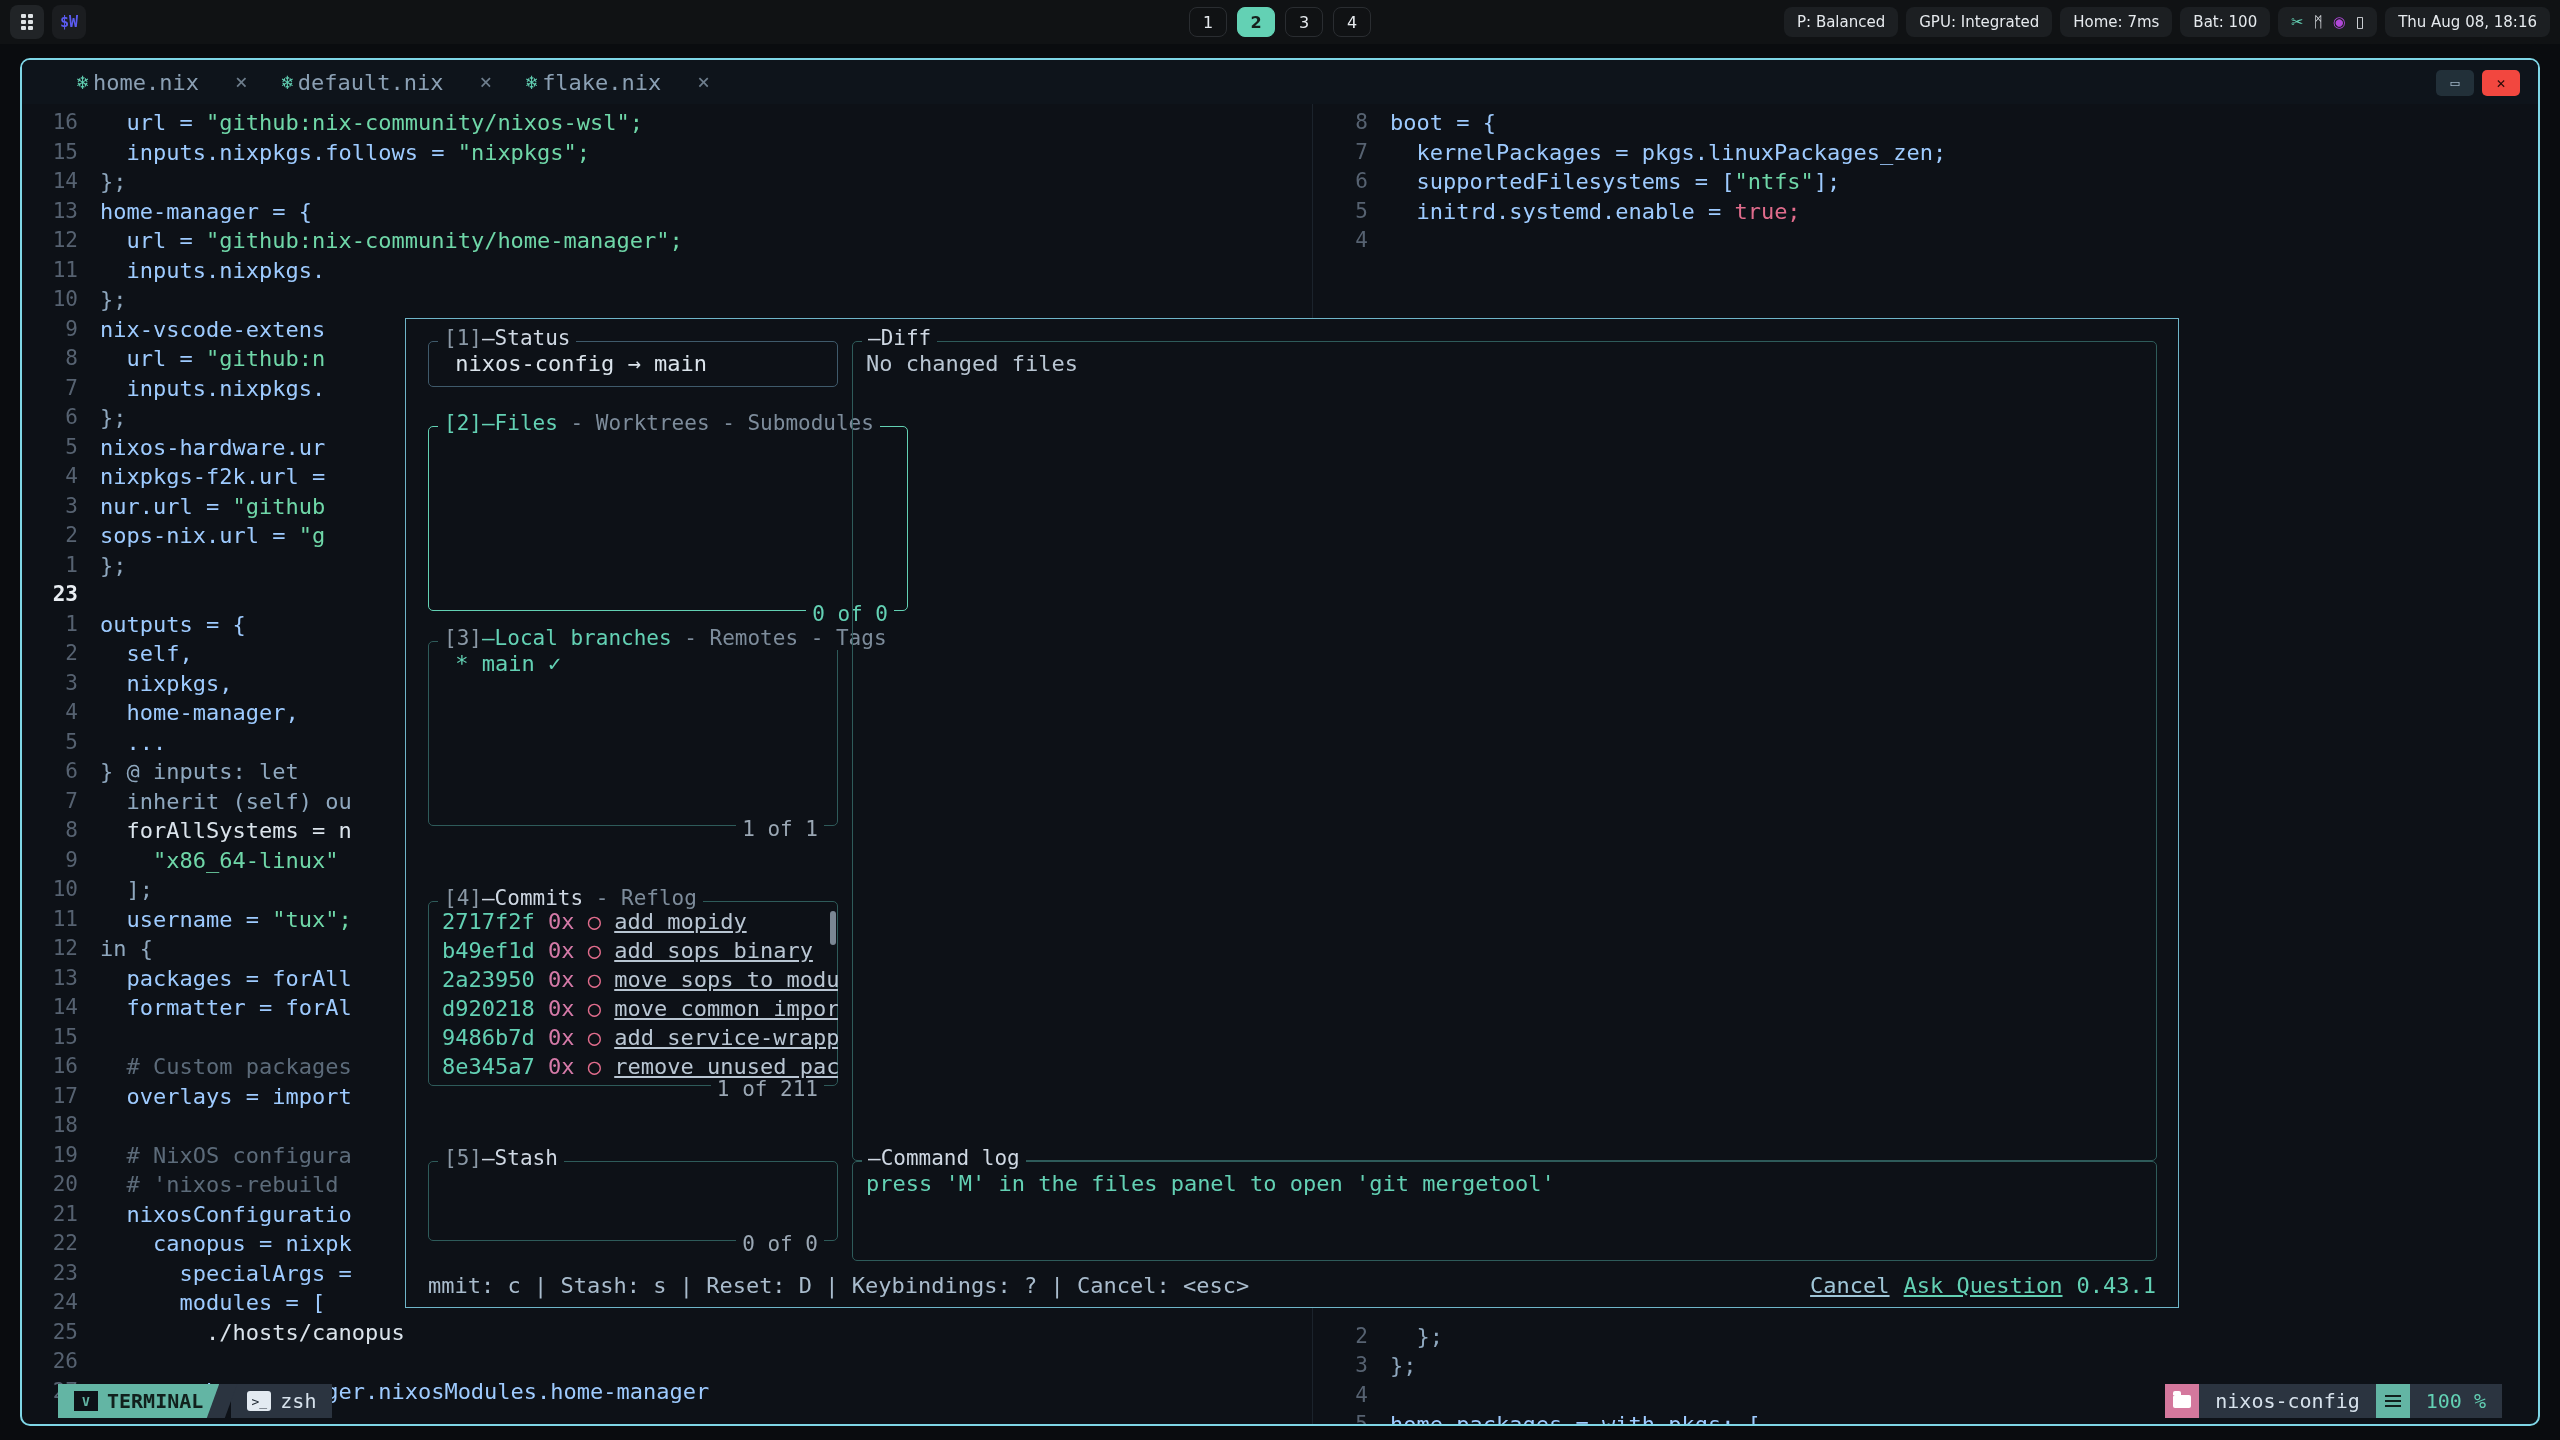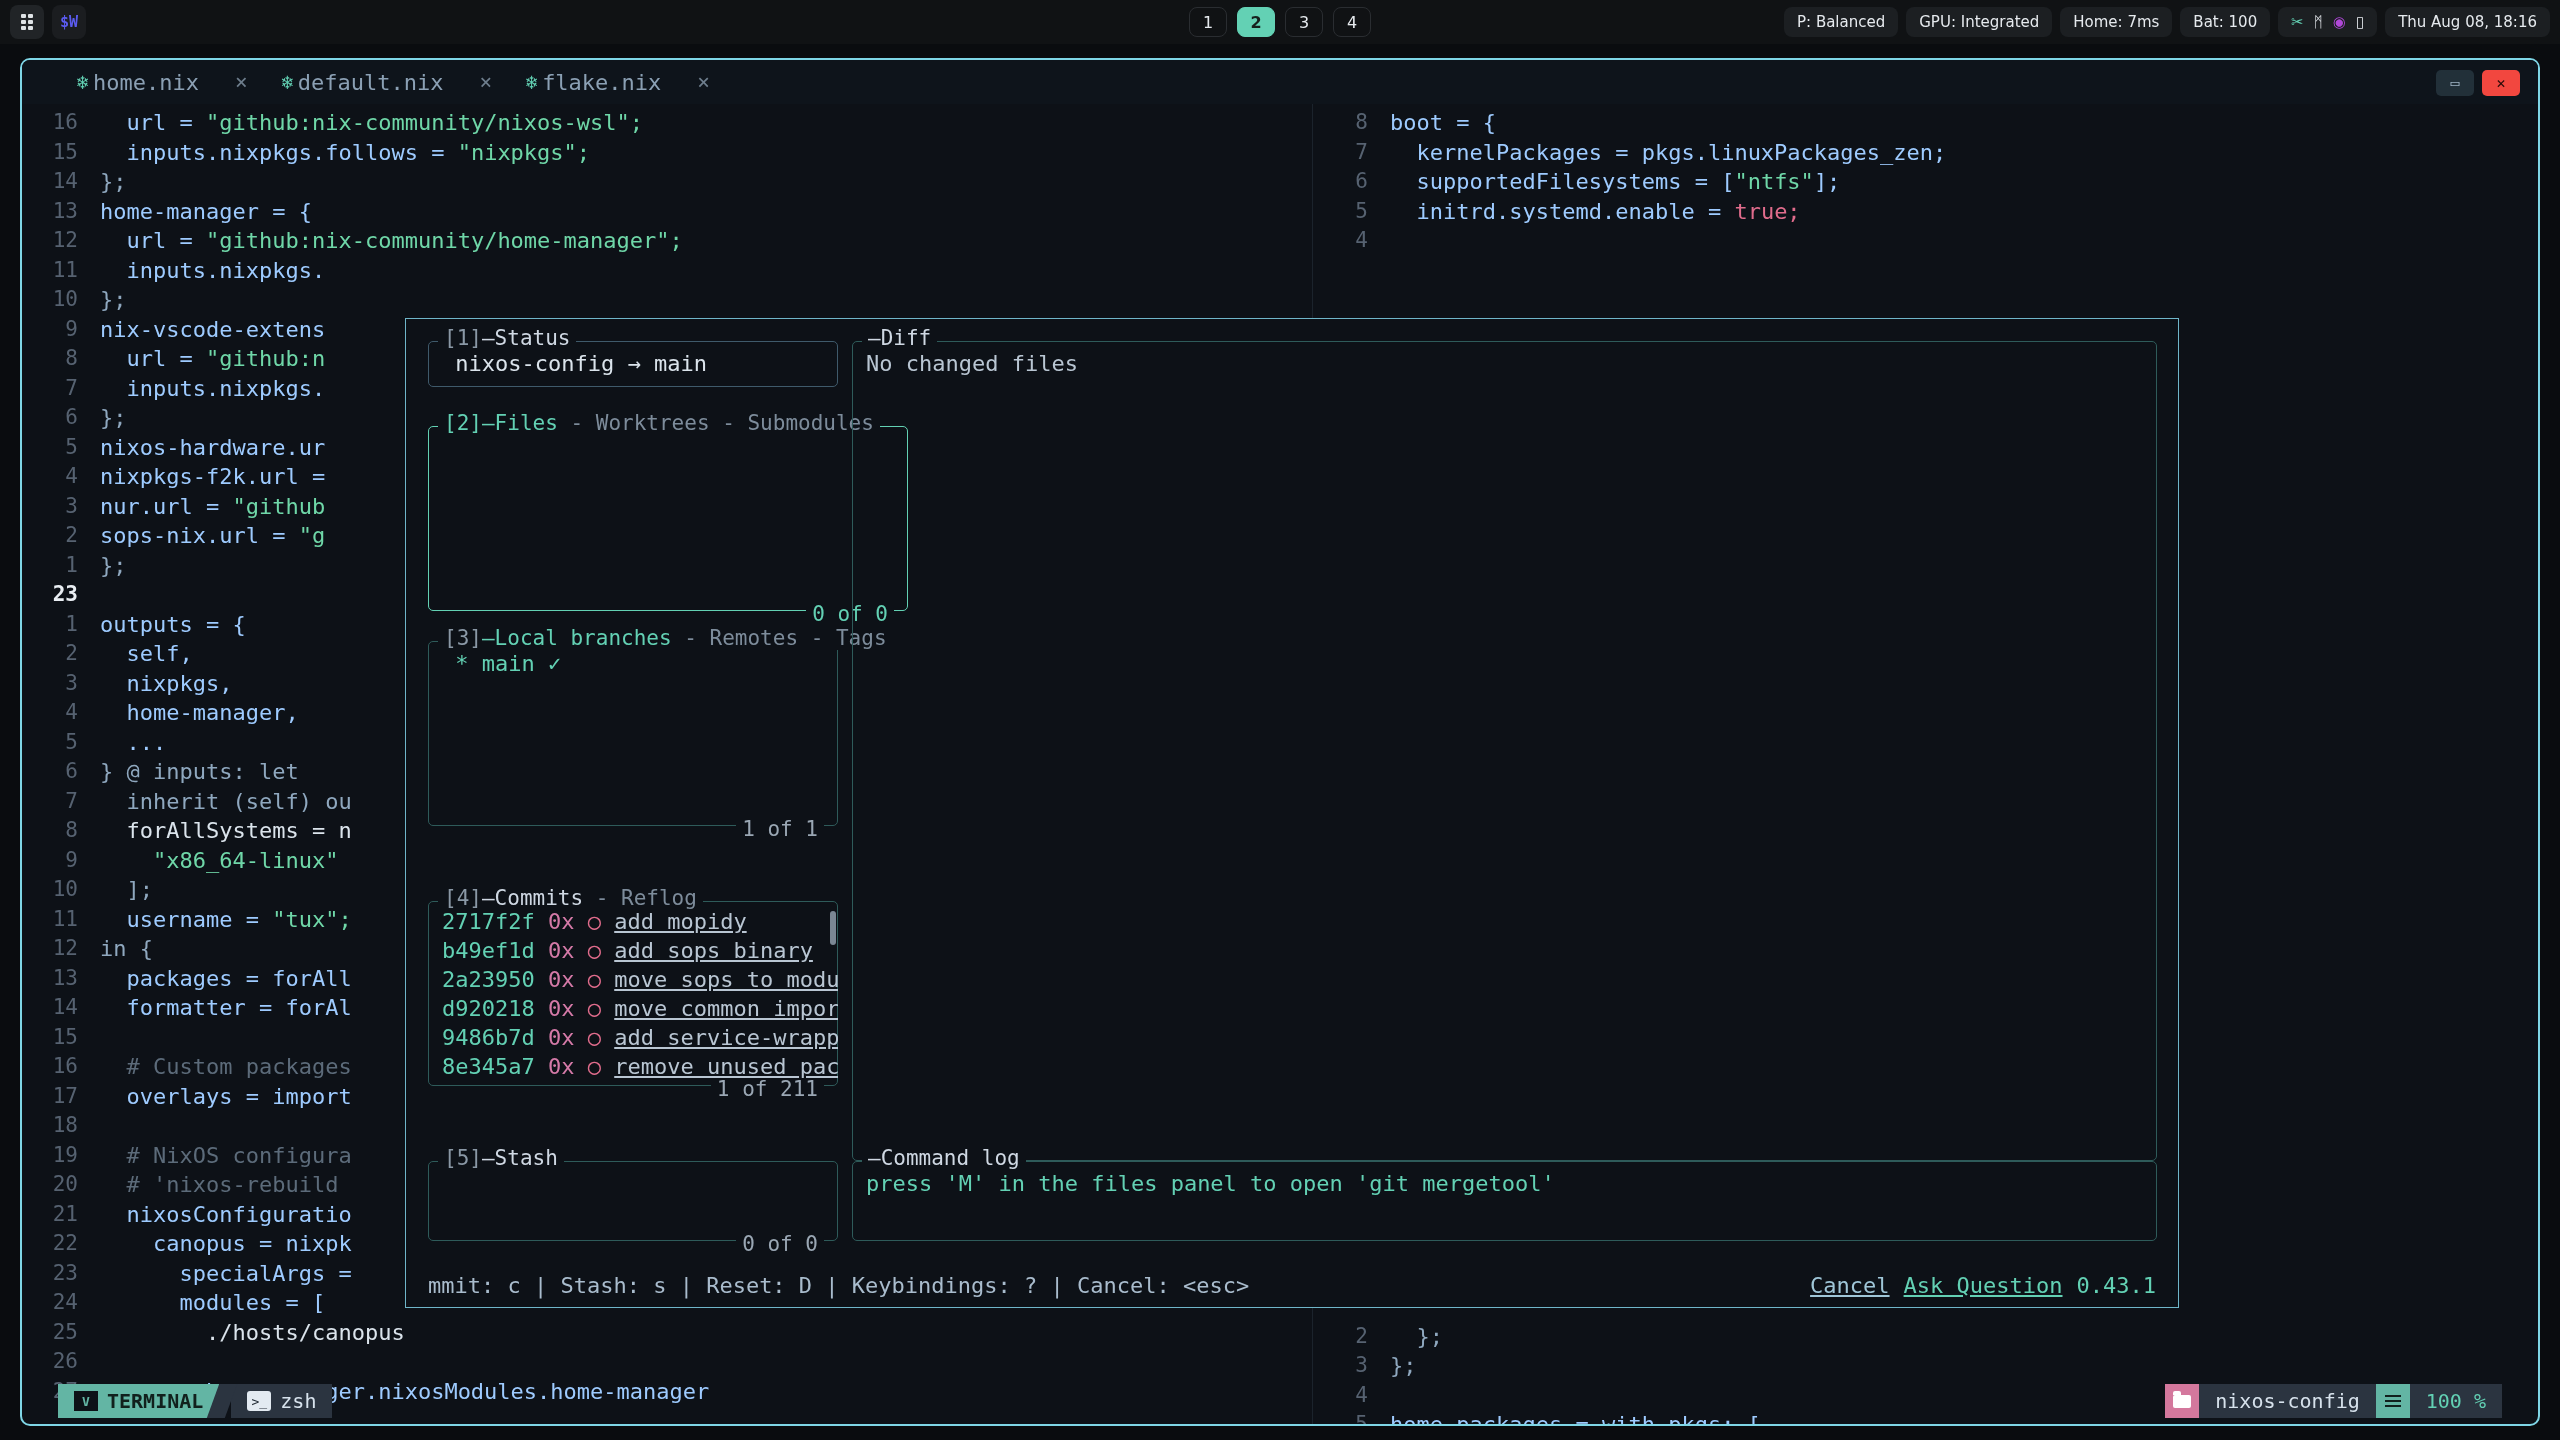--- a/index.html
+++ b/index.html
@@ -373,21 +373,21 @@
     <div class="lgbox" style="left:446px; top:22px; width:1305px; height:820px;">
       <div class="lgframe"></div>
       <div class="lgtitle">
         <span class="t1" style="color:#cfd8e3">—</span><span class="t1">Diff</span>
       </div>
       <div class="lgbody">
         <div class="lgrow">No changed files</div>
       </div>
     </div>
 
-    <div class="lgbox" style="left:446px; top:842px; width:1305px; height:80px;">
+    <div class="lgbox" style="left:446px; top:842px; width:1305px; height:100px;">
       <div class="lgframe"></div>
       <div class="lgtitle">
         <span class="t1" style="color:#cfd8e3">—</span><span class="t1">Command log</span>
       </div>
       <div class="lgbody">
         <div class="lgrow h-green">press 'M' in the files panel to open 'git mergetool'</div>
       </div>
     </div>
 
     <div id="lgstatusbar">

